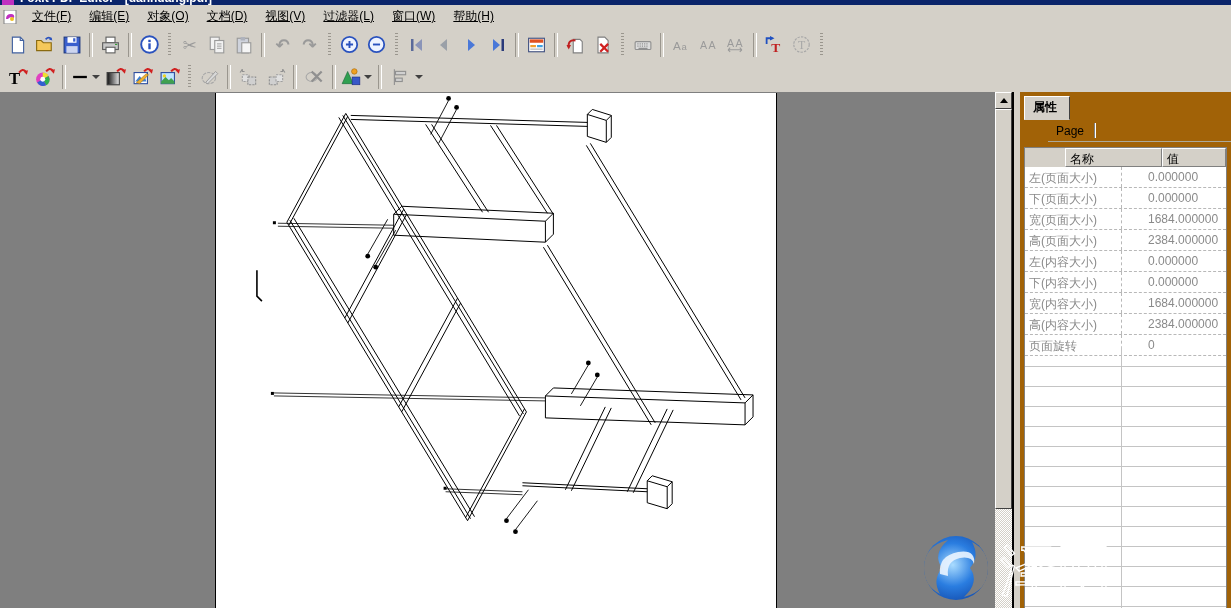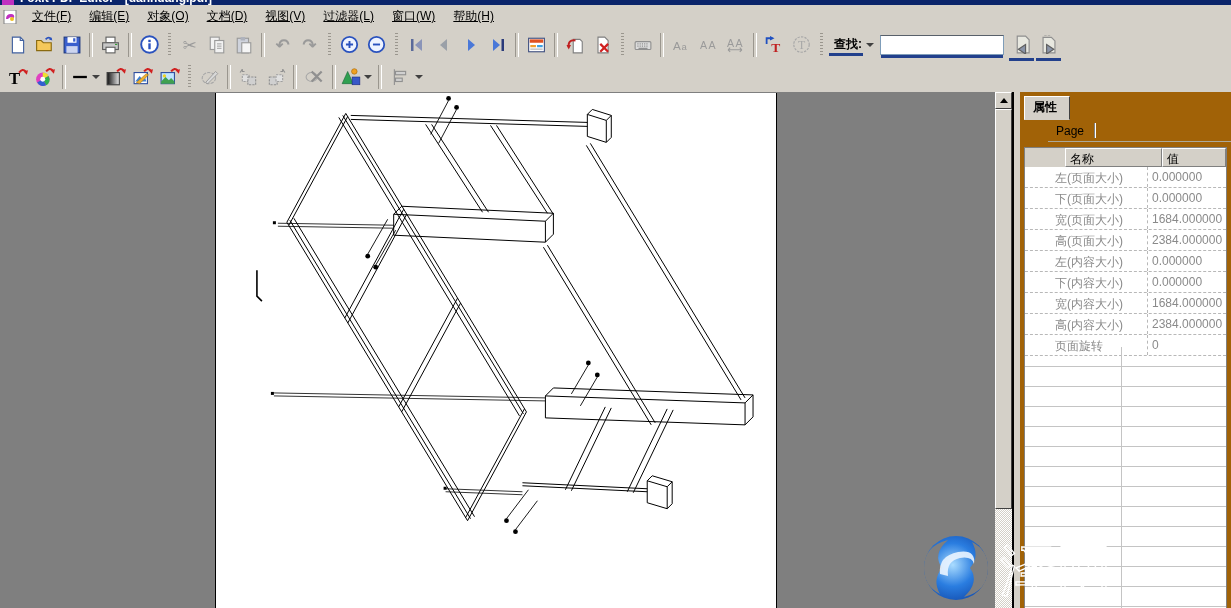--- a/index.html
+++ b/index.html
@@ -55,22 +55,22 @@
   .page-tab .tsep{width:1px;height:15px;background:#808080;border-right:1px solid #fff;}
   .ptable{margin:5px 4px 0 4px;border:1px solid #808080;background:#fff;height:472px;box-sizing:border-box;
           position:relative;}
   .phead{display:flex;height:19px;background:#d4d0c8;padding-left:40px;}
   .phead .c{box-sizing:border-box;border:1px solid;border-color:#fff #808080 #808080 #fff;
             padding:2px 4px;color:#000;overflow:hidden;}
   .phead .c1{width:97px;}
   .phead .c2{flex:1;}
   .prow{display:flex;height:20px;border-bottom:1px dashed #b8b8b8;color:#8a8a8a;}
   .prow .c{box-sizing:border-box;padding:3px 4px 0 4px;overflow:hidden;white-space:nowrap;}
-  .prow .c1{width:97px;border-right:1px dashed #b8b8b8;margin-left:26px;}
-  .prow .c2{flex:1;}
+  .prow .c1{width:97px;border-right:1px dashed #b8b8b8;}
+  .prow .c2{flex:1;margin-left:22px;}
   .pfill{position:absolute;left:0;right:0;bottom:0;top:199px;
      background-image:linear-gradient(to right,transparent 0 96px,#c4c4c4 96px 97px,transparent 97px),
                       repeating-linear-gradient(to bottom,transparent 0 19px,#c4c4c4 19px 20px);}
   
   .watermark{position:absolute;left:918px;top:528px;width:230px;height:80px;pointer-events:none;z-index:50;}
   
   .g{font-family:"DejaVu Sans",sans-serif;}
 </style>
 </head>
 <body>
@@ -256,38 +256,20 @@
         <text x="5" y="14" font-size="12" font-weight="bold" fill="#c02020" font-family="Liberation Serif,serif">T</text>
       </svg>
     </span>
   <span class="tb">
       <svg width="19" height="19" viewBox="0 0 16 16">
         <circle cx="8" cy="8" r="6.5" fill="none" stroke="#a8a8a8" stroke-dasharray="2 1"></circle>
         <text x="5" y="12" font-size="10" fill="#a8a8a8" font-family="Liberation Serif,serif">T</text>
       </svg>
     </span>
   <span class="handle"></span>
-  <div class="findwrap">
-    <span class="find-label">查找:</span>
-    <span class="caret"></span>
-    <input class="find-input" type="text" value="" style="">
-    <span class="tb nb">
-        <svg width="20" height="19" viewBox="0 0 16 16">
-          <path d="M4,1h7l3,3v11H4z" fill="#e8e8e0" stroke="#909090"></path>
-          <path d="M11,8L5,12l6,4z" fill="#8a94a8" stroke="#606060"></path>
-        </svg>
-      </span>
-    <span class="tb nb">
-        <svg width="20" height="19" viewBox="0 0 16 16">
-          <path d="M3,2h7l3,3v10H3z" fill="#e8e8e0" stroke="#909090"></path>
-          <path d="M4,0h2M7,0h2" stroke="#909090"></path>
-          <path d="M6,8l6,4l-6,4z" fill="#8a94a8" stroke="#606060"></path>
-        </svg>
-      </span>
-  </div>
 </div>
 
 <div class="toolbar tb2">
   <span style="width:4px"></span>
   <span class="tb">
       <svg width="20" height="20" viewBox="0 0 18 18">
         <text x="1" y="15" font-size="15" font-weight="bold" fill="#000" font-family="Liberation Serif,serif">T</text>
         <path d="M10,5Q13,1 16,4" fill="none" stroke="#d02020" stroke-width="1.8"></path>
         <path d="M17,7l-3,-3l4,-1z" fill="#d02020"></path>
       </svg>

